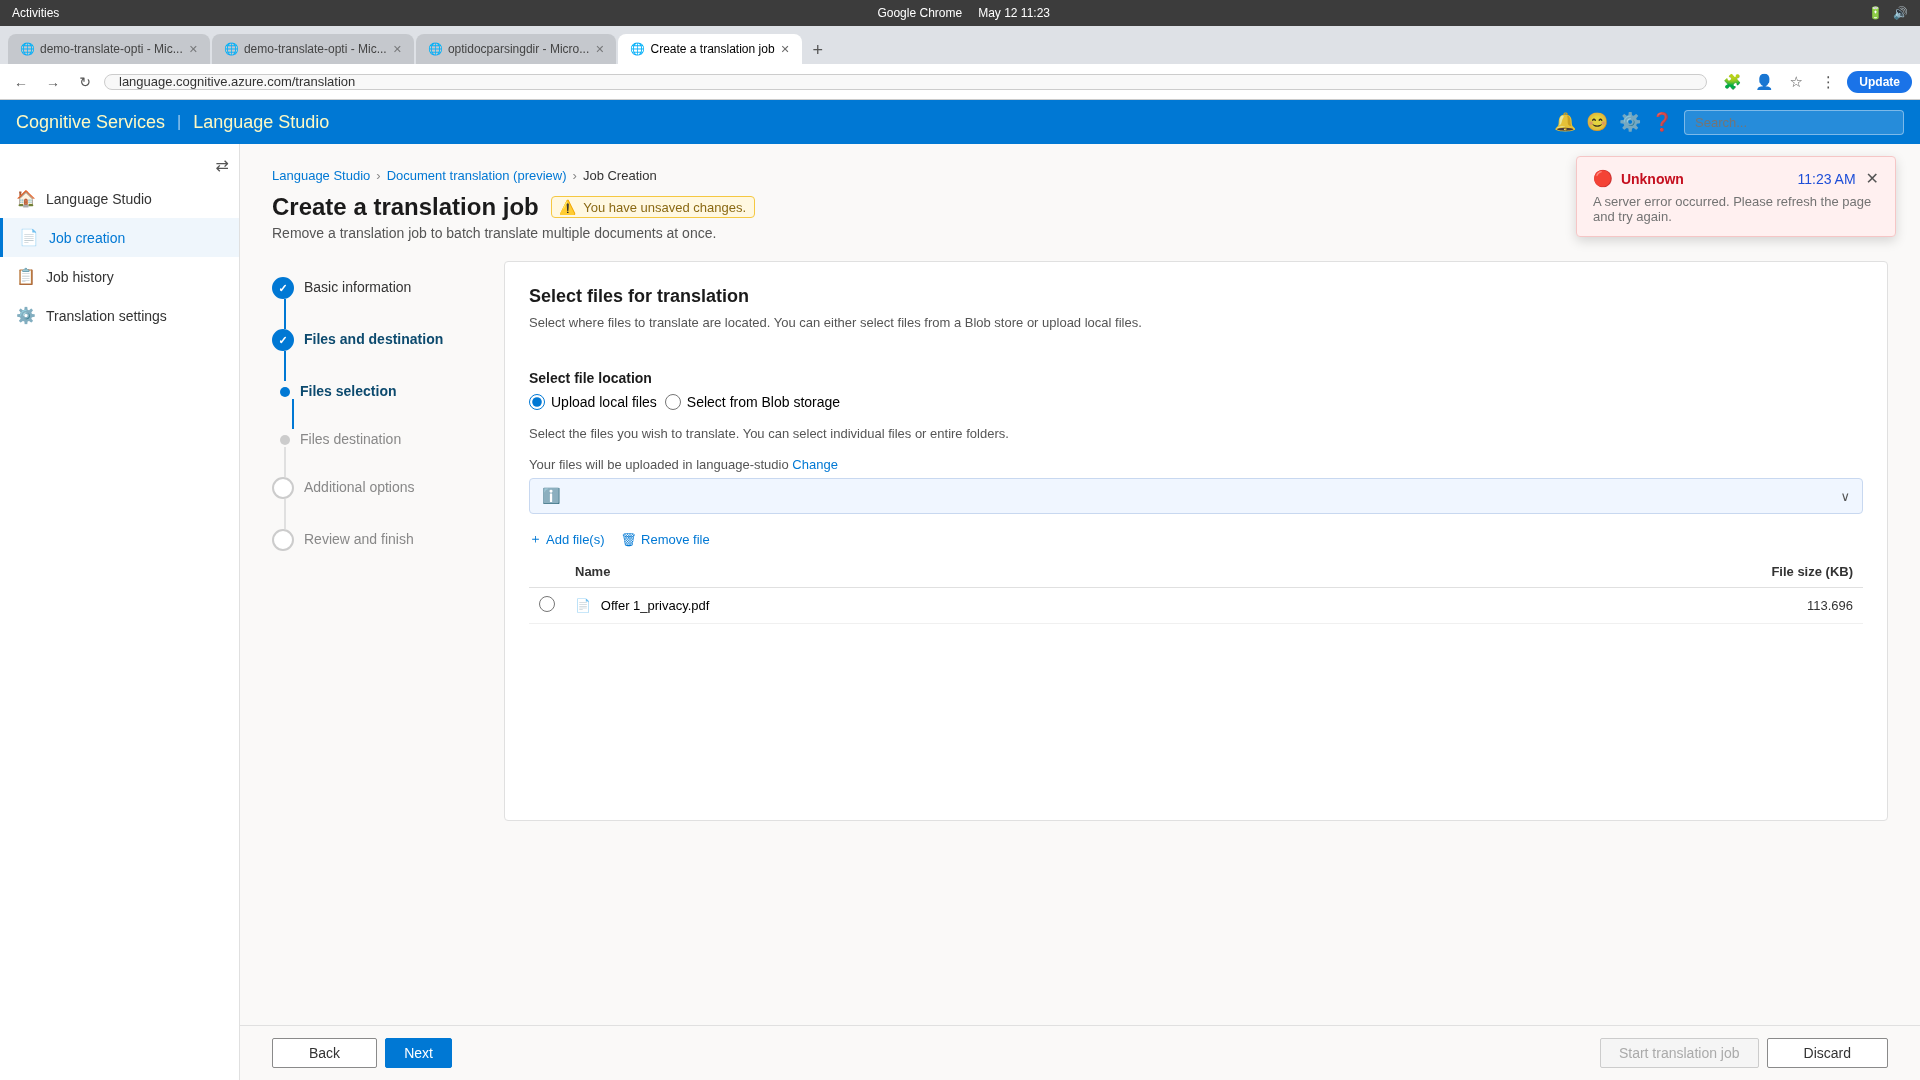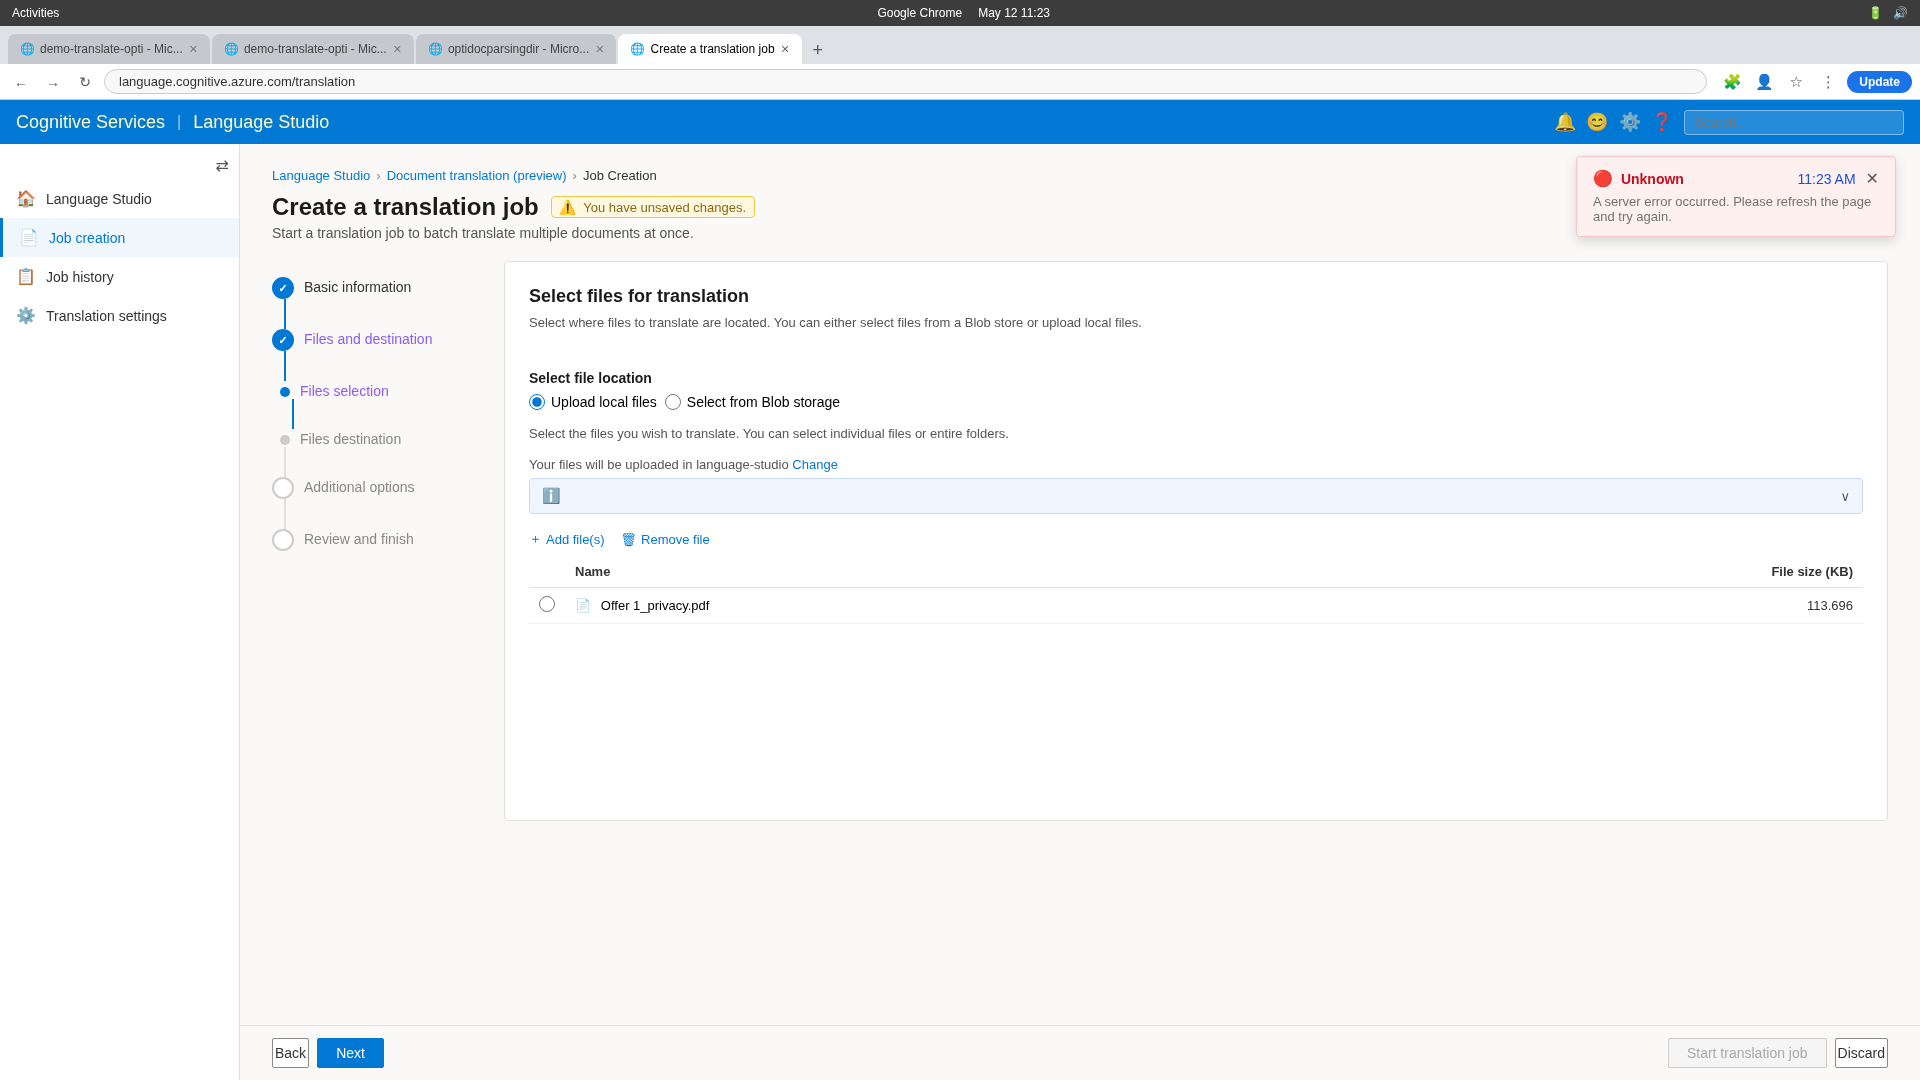--- a/index.html
+++ b/index.html
@@ -59,21 +59,21 @@
       padding: 0 8px;
       gap: 6px;
       border-bottom: 1px solid #ccc;
     }
     .nav-btn {
       width: 26px; height: 26px; display: flex; align-items: center; justify-content: center;
       border-radius: 50%; font-size: 14px; color: #555; cursor: pointer;
     }
     .address-input {
       flex: 1;
-      height: 25px;
+      height: 16px;
       border: 1px solid #ccc;
       border-radius: 14px;
       padding: 0 14px;
       font-size: 13px;
       background: #f8f8f8;
       color: #333;
       outline: none;
     }
     .browser-actions { display: flex; align-items: center; gap: 6px; margin-left: 6px; }
     .update-btn {
@@ -176,21 +176,21 @@
     .step-dot {
       width: 22px; height: 22px; border-radius: 50%;
       display: flex; align-items: center; justify-content: center;
       flex-shrink: 0; font-size: 11px; font-weight: 600;
       border: 2px solid #ccc; background: #fff; color: #888;
     }
     .step-dot.done { border-color: #0078d4; background: #0078d4; color: #fff; }
     .step-dot.sub { width: 10px; height: 10px; border-radius: 50%; background: #0078d4; border: none; margin-top: 6px; }
     .step-dot.sub-inactive { width: 10px; height: 10px; border-radius: 50%; background: #ccc; border: none; margin-top: 6px; }
     .step-label { font-size: 14px; color: #333; padding-top: 2px; }
-    .step-label.active { color: #8b5cf6; font-weight: 400; }
+    .step-label.active { color: #0c4a6e; font-weight: 700; }
     .step-label.muted { color: #888; }
 
     
     .content-panel {
       flex: 1;
       background: #fff;
       border: 1px solid #e0e0e0;
       border-radius: 4px;
       padding: 24px;
       min-height: 560px;
@@ -238,21 +238,21 @@
 
     
     .bottom-bar {
       display: flex; align-items: center;
       padding: 12px 32px;
       border-top: 1px solid #e0e0e0;
       background: #faf9f8;
       gap: 8px;
     }
     .btn-secondary {
-      padding: 6px 2px; border: 1px solid #8a8a8a; background: #fff;
+      padding: 6px 36px; border: 1px solid #8a8a8a; background: #fff;
       border-radius: 2px; font-size: 14px; cursor: pointer; color: #333;
     }
     .btn-primary {
       padding: 6px 18px; border: 1px solid #0078d4; background: #0078d4;
       border-radius: 2px; font-size: 14px; cursor: pointer; color: #fff;
     }
     .btn-disabled {
       padding: 6px 18px; border: 1px solid #ccc; background: #f5f5f5;
       border-radius: 2px; font-size: 14px; cursor: not-allowed; color: #aaa;
     }
@@ -385,21 +385,21 @@
         <span class="breadcrumb-current">Job Creation</span>
       </div>
 
       <div class="page-title-row">
         <h1 class="page-title">Create a translation job</h1>
         <div class="unsaved-badge">
           <span class="warn-icon">⚠️</span>
           <span>You have unsaved changes.</span>
         </div>
       </div>
-      <p class="page-subtitle">Start a translation job to batch translate multiple documents at once.</p>
+      <p class="page-subtitle">Remove a translation job to batch translate multiple documents at once.</p>
 
       <div class="wizard-layout">
 
         <div class="steps-panel">
 
           <div class="step-item">
             <div class="step-dot done">✓</div>
             <span class="step-label">Basic information</span>
           </div>
           <div class="step-connector done"></div>

